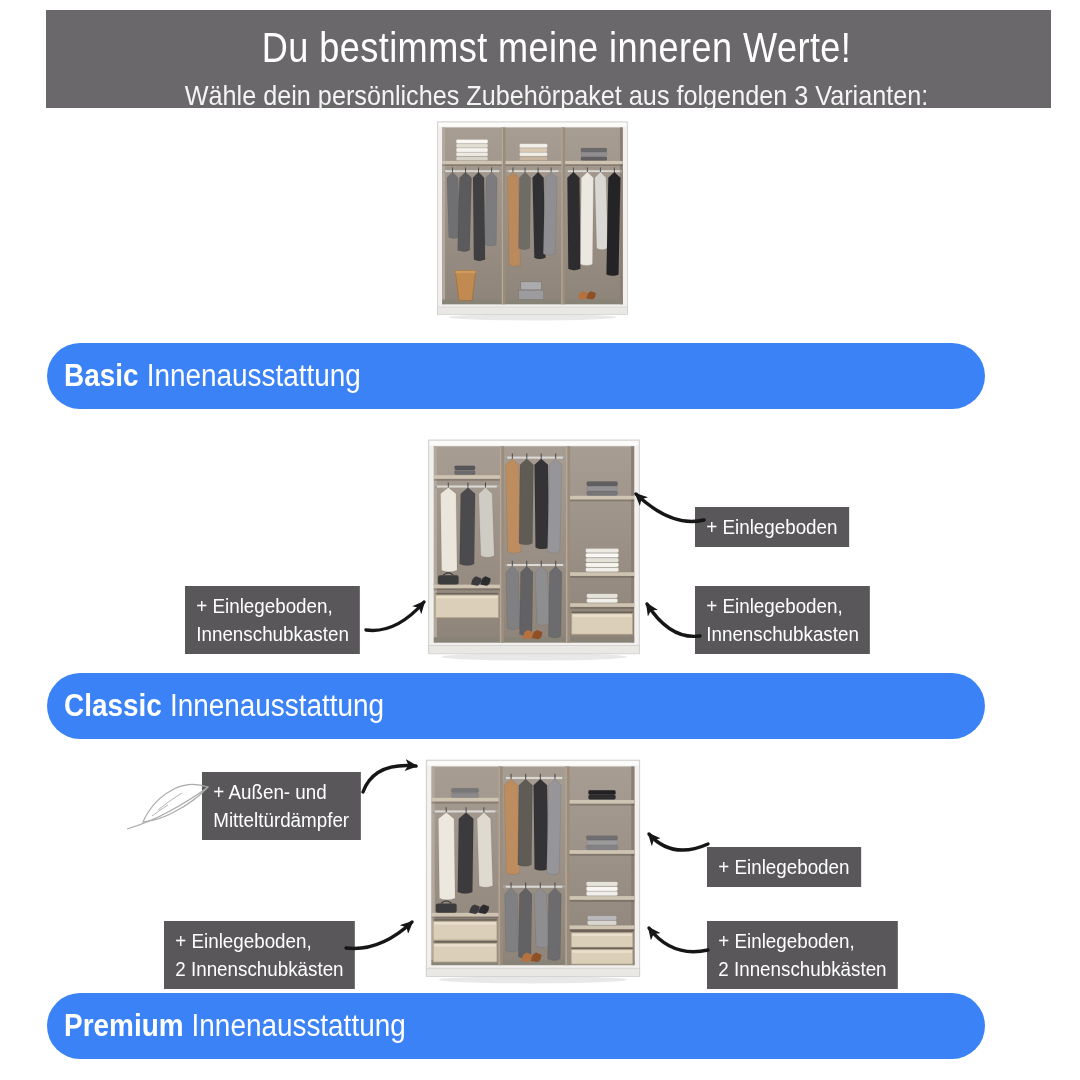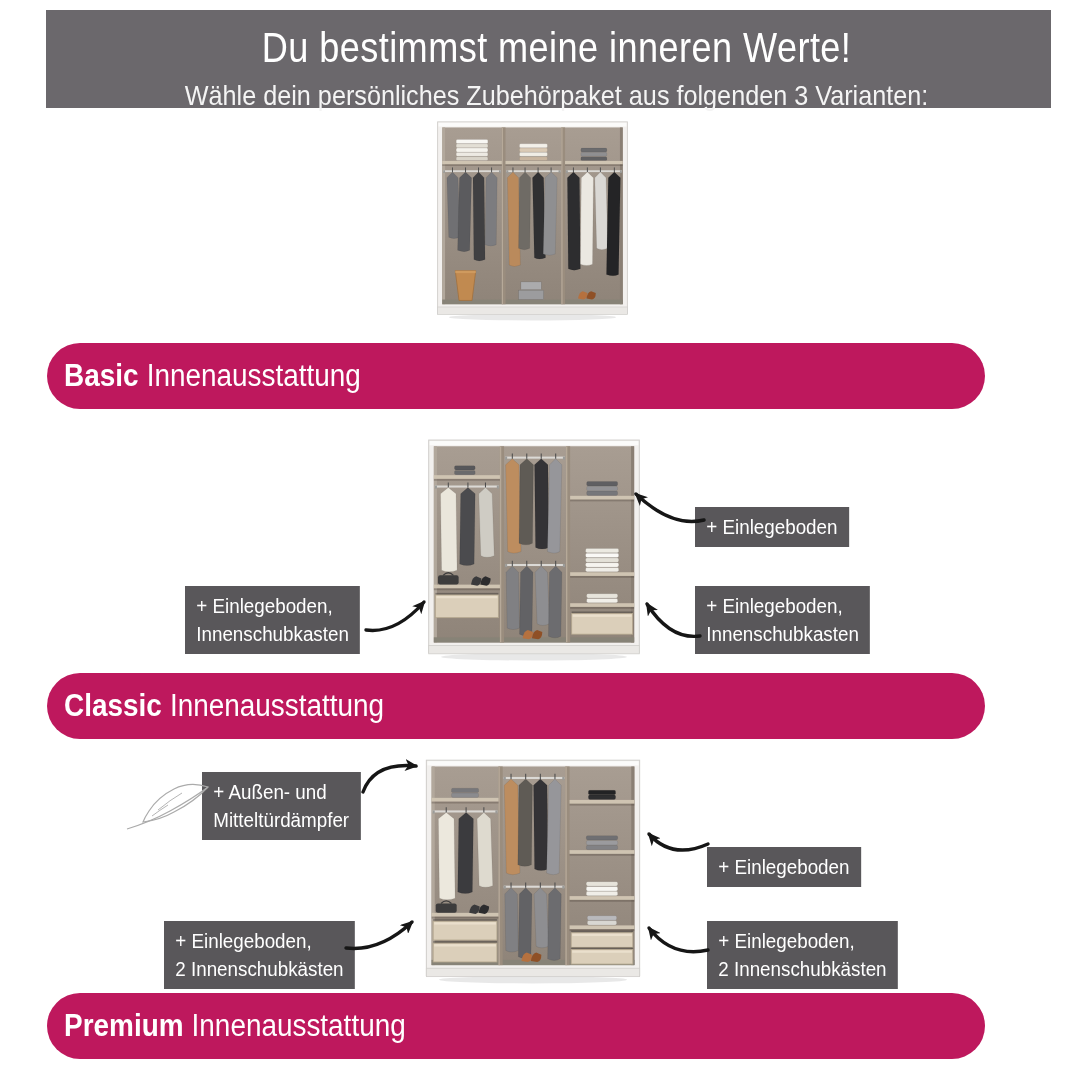--- a/index.html
+++ b/index.html
@@ -7,21 +7,21 @@
          font-family:"Liberation Sans",sans-serif;}
   
   .header{position:absolute;left:46px;top:10px;width:989px;height:98px;background:#6b686c;
           color:#fff;text-align:center;padding-left:16px;}
   .header .t{margin-top:14px;font-size:42px;font-weight:400;letter-spacing:0.5px;
              transform:scaleX(0.86);transform-origin:center top;white-space:nowrap;}
   .header .s{margin-top:8px;font-size:28px;font-weight:400;color:#f4f4f4;
              transform:scaleX(0.9);transform-origin:center top;white-space:nowrap;}
   
   .banner{position:absolute;left:47px;width:938px;height:66px;border-radius:33px;
-          background:#be185d;color:#fff;display:flex;align-items:center;}
+          background:#3b82f6;color:#fff;display:flex;align-items:center;}
   .banner .txt{padding-left:19px;font-size:31px;transform:scaleX(0.9);
                transform-origin:left center;white-space:nowrap;}
   .banner b{font-weight:700;}
   .banner .rest{margin-left:9px;font-weight:400;}
   
   .tag{position:absolute;background:#59575a;color:#fff;padding:6px 12px;font-size:20px;
        line-height:1.4;transform:scaleX(0.94);transform-origin:left top;white-space:nowrap;}
   
   .wsvg,.arrow,.feather{position:absolute;overflow:visible;pointer-events:none;}
   .arrow path{stroke:#161616;stroke-width:3.4;fill:none;stroke-linecap:round;}

